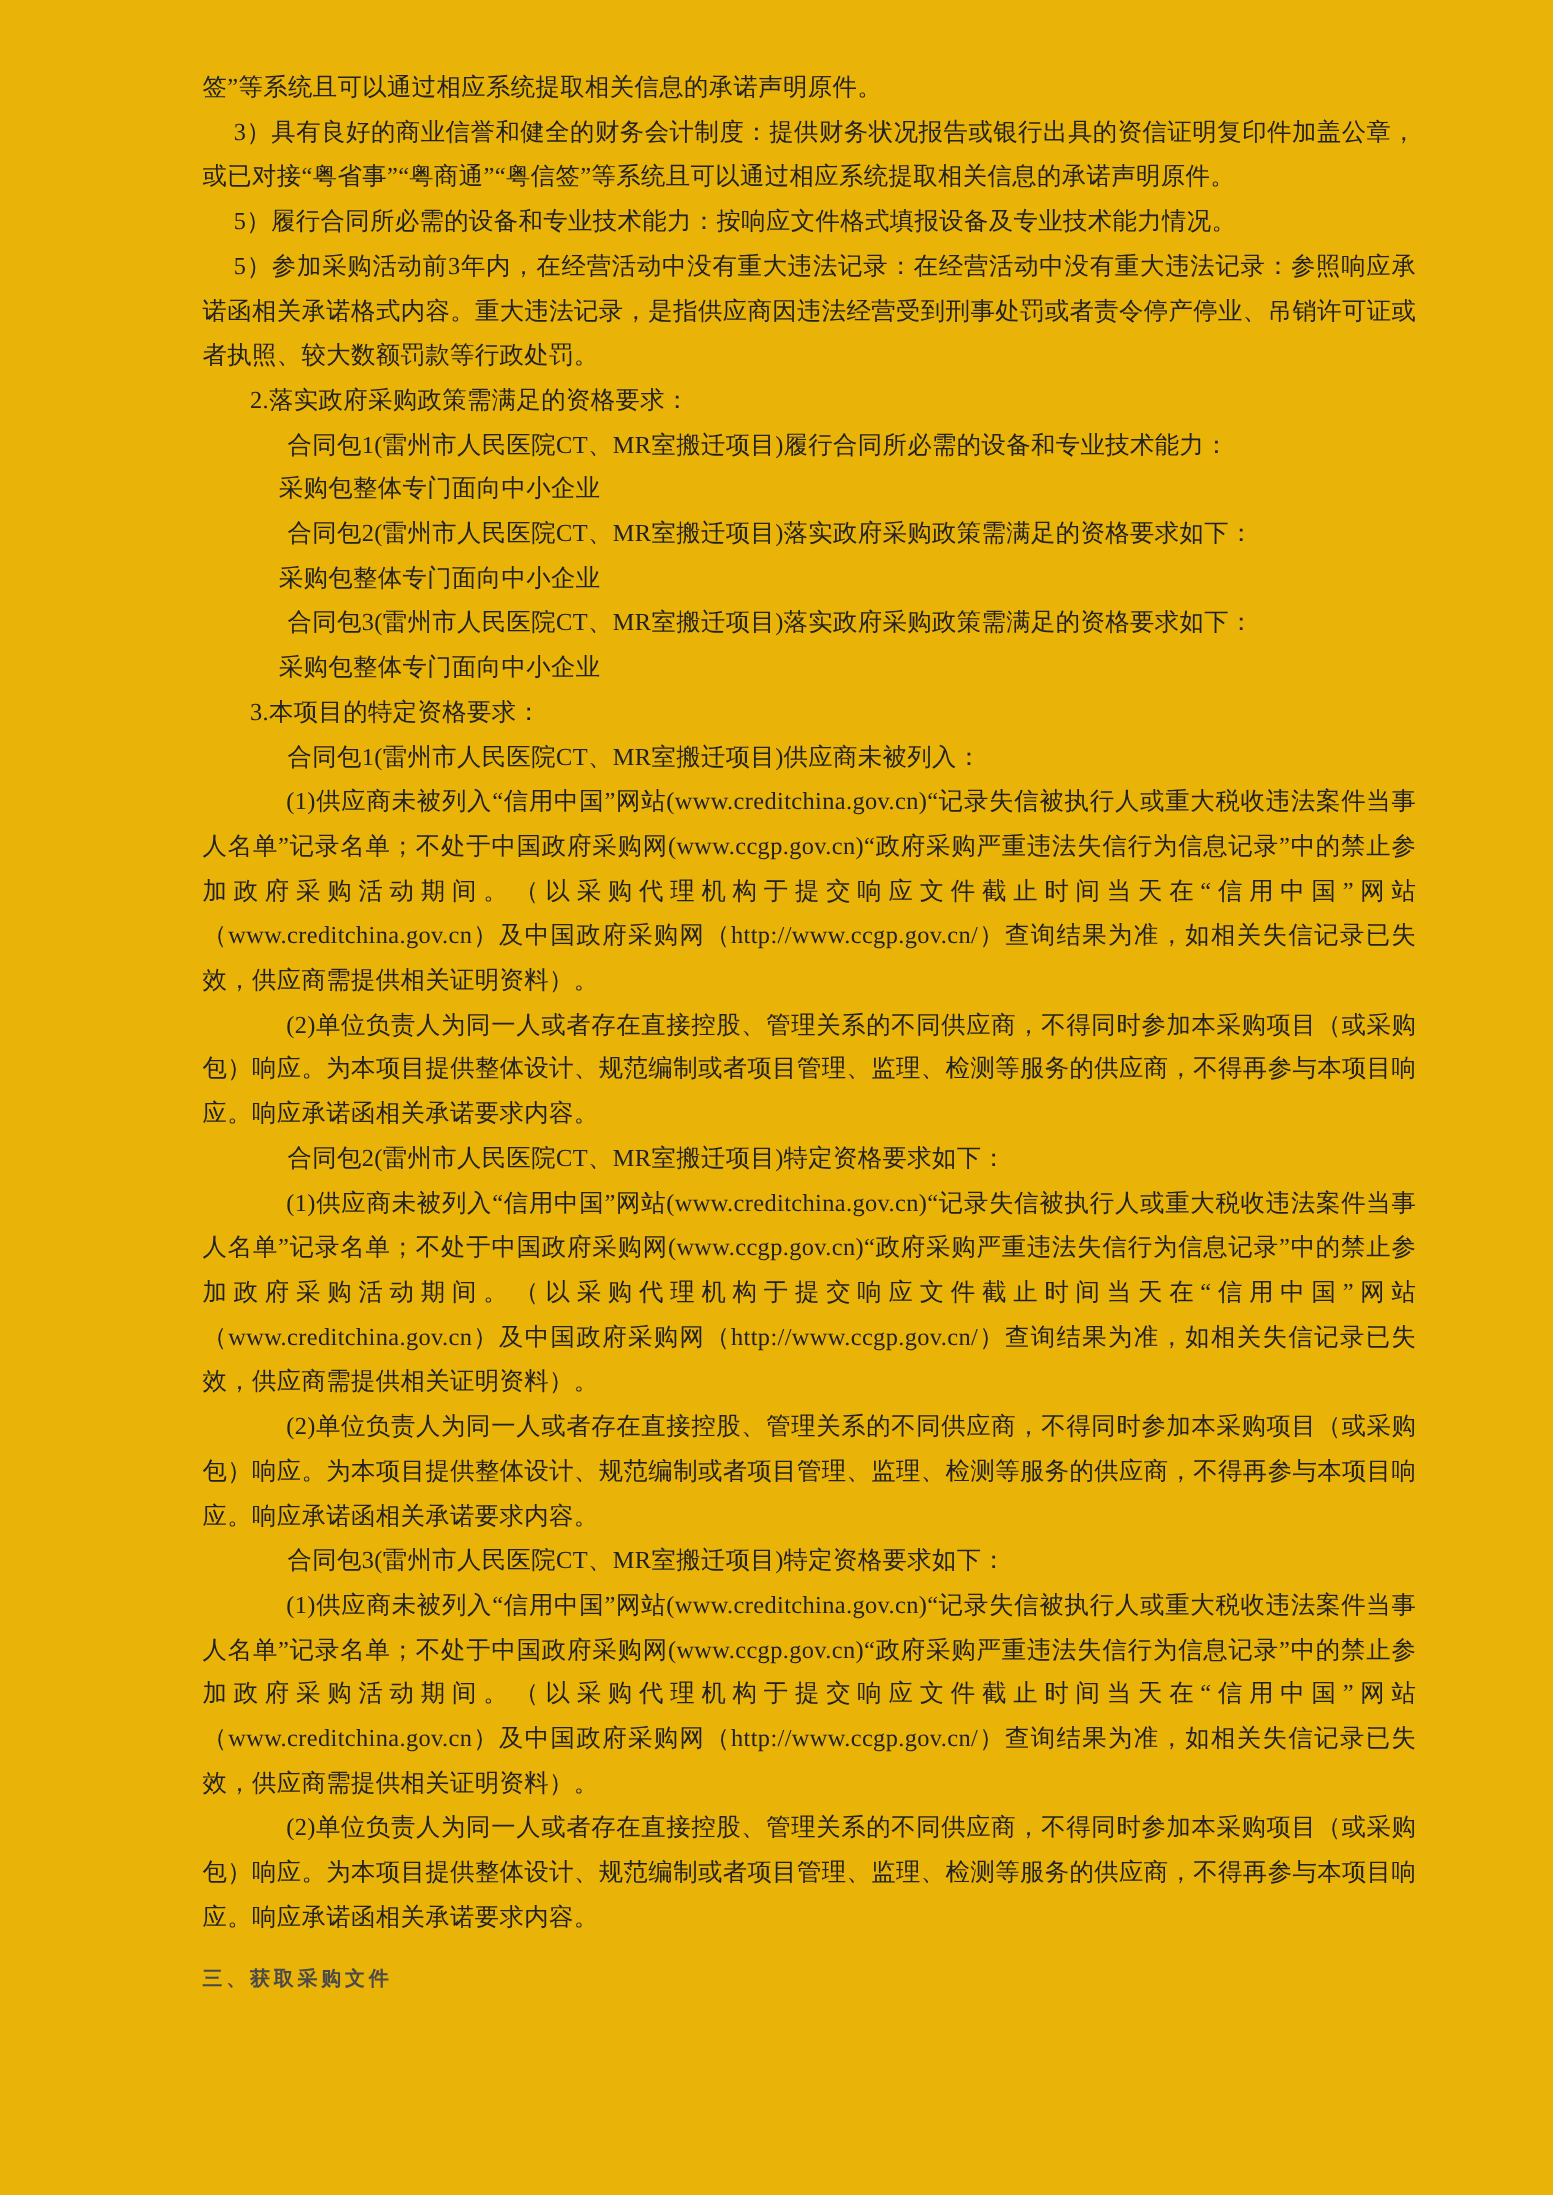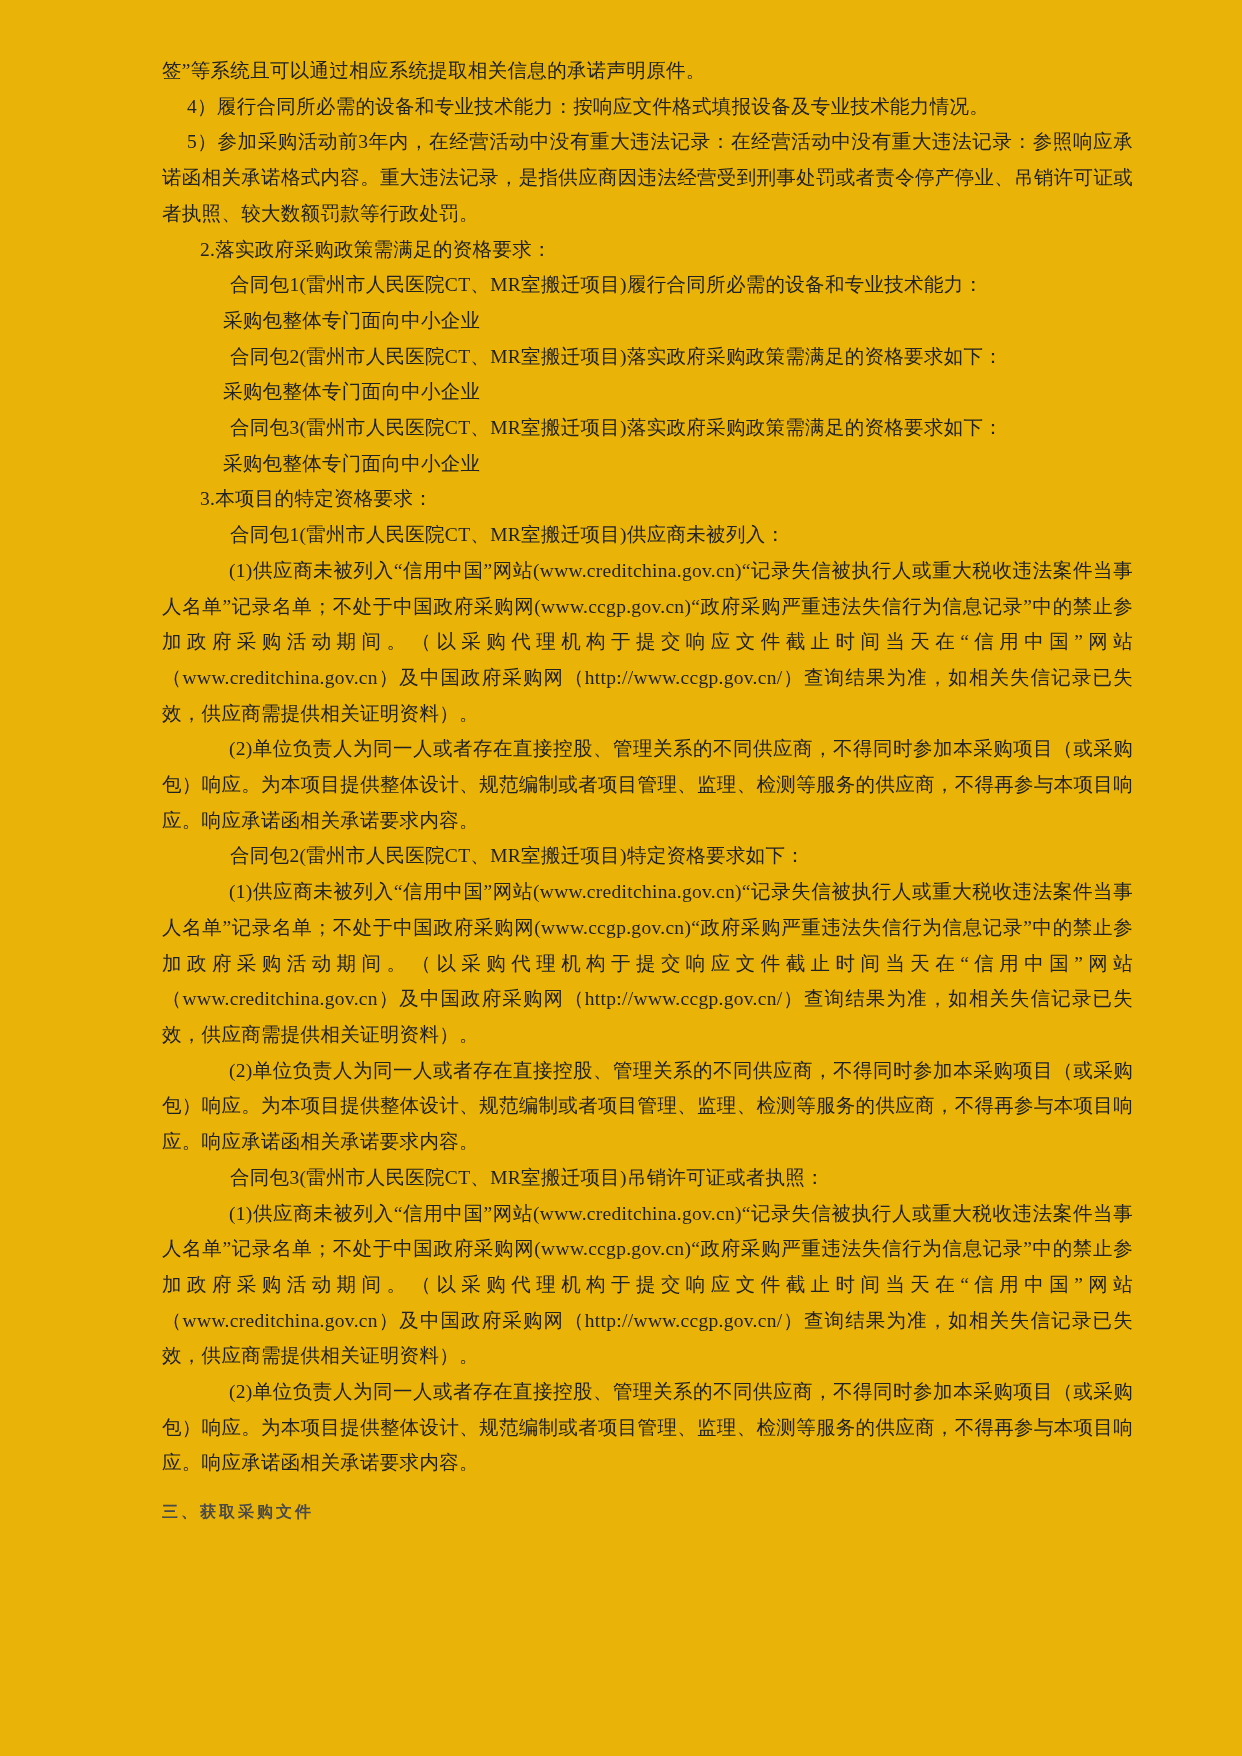--- a/index.html
+++ b/index.html
@@ -47,35 +47,36 @@
   }
   .footer-lines .para:first-child { margin-top: 3px; }
 </style>
 </head>
 <body>
 
 <div class="page">
   <div class="content">
     <div>
         <p class="para flush">签”等系统且可以通过相应系统提取相关信息的承诺声明原件。</p>
-        <p class="para num-sub">4）履行合同所必需的设备和专业技术能力：按响应文件格式填报设备及专业技术能力情况。</p>
+        <p class="para num-sub">3）具有良好的商业信誉和健全的财务会计制度：提供财务状况报告或银行出具的资信证明复印件加盖公章，或已对接“粤省事”“粤商通”“粤信签”等系统且可以通过相应系统提取相关信息的承诺声明原件。</p>
+        <p class="para num-sub">5）履行合同所必需的设备和专业技术能力：按响应文件格式填报设备及专业技术能力情况。</p>
         <p class="para num-sub">5）参加采购活动前3年内，在经营活动中没有重大违法记录：在经营活动中没有重大违法记录：参照响应承诺函相关承诺格式内容。重大违法记录，是指供应商因违法经营受到刑事处罚或者责令停产停业、吊销许可证或者执照、较大数额罚款等行政处罚。</p>
         <p class="para num-item">2.落实政府采购政策需满足的资格要求：</p>
         <p class="para package">合同包1(雷州市人民医院CT、MR室搬迁项目)履行合同所必需的设备和专业技术能力：</p>
         <p class="para package-note">采购包整体专门面向中小企业</p>
         <p class="para package">合同包2(雷州市人民医院CT、MR室搬迁项目)落实政府采购政策需满足的资格要求如下：</p>
         <p class="para package-note">采购包整体专门面向中小企业</p>
         <p class="para package">合同包3(雷州市人民医院CT、MR室搬迁项目)落实政府采购政策需满足的资格要求如下：</p>
         <p class="para package-note">采购包整体专门面向中小企业</p>
         <p class="para num-item">3.本项目的特定资格要求：</p>
         <p class="para package">合同包1(雷州市人民医院CT、MR室搬迁项目)供应商未被列入：</p>
         <p class="para clause">(1)供应商未被列入“信用中国”网站(www.creditchina.gov.cn)“记录失信被执行人或重大税收违法案件当事人名单”记录名单；不处于中国政府采购网(www.ccgp.gov.cn)“政府采购严重违法失信行为信息记录”中的禁止参加政府采购活动期间。（以采购代理机构于提交响应文件截止时间当天在“信用中国”网站（www.creditchina.gov.cn）及中国政府采购网（http://www.ccgp.gov.cn/）查询结果为准，如相关失信记录已失效，供应商需提供相关证明资料）。</p>
         <p class="para clause">(2)单位负责人为同一人或者存在直接控股、管理关系的不同供应商，不得同时参加本采购项目（或采购包）响应。为本项目提供整体设计、规范编制或者项目管理、监理、检测等服务的供应商，不得再参与本项目响应。响应承诺函相关承诺要求内容。</p>
         <p class="para package">合同包2(雷州市人民医院CT、MR室搬迁项目)特定资格要求如下：</p>
         <p class="para clause">(1)供应商未被列入“信用中国”网站(www.creditchina.gov.cn)“记录失信被执行人或重大税收违法案件当事人名单”记录名单；不处于中国政府采购网(www.ccgp.gov.cn)“政府采购严重违法失信行为信息记录”中的禁止参加政府采购活动期间。（以采购代理机构于提交响应文件截止时间当天在“信用中国”网站（www.creditchina.gov.cn）及中国政府采购网（http://www.ccgp.gov.cn/）查询结果为准，如相关失信记录已失效，供应商需提供相关证明资料）。</p>
         <p class="para clause">(2)单位负责人为同一人或者存在直接控股、管理关系的不同供应商，不得同时参加本采购项目（或采购包）响应。为本项目提供整体设计、规范编制或者项目管理、监理、检测等服务的供应商，不得再参与本项目响应。响应承诺函相关承诺要求内容。</p>
-        <p class="para package">合同包3(雷州市人民医院CT、MR室搬迁项目)吊销许可证或者执照：</p>
+        <p class="para package">合同包3(雷州市人民医院CT、MR室搬迁项目)特定资格要求如下：</p>
         <p class="para clause">(1)供应商未被列入“信用中国”网站(www.creditchina.gov.cn)“记录失信被执行人或重大税收违法案件当事人名单”记录名单；不处于中国政府采购网(www.ccgp.gov.cn)“政府采购严重违法失信行为信息记录”中的禁止参加政府采购活动期间。（以采购代理机构于提交响应文件截止时间当天在“信用中国”网站（www.creditchina.gov.cn）及中国政府采购网（http://www.ccgp.gov.cn/）查询结果为准，如相关失信记录已失效，供应商需提供相关证明资料）。</p>
         <p class="para clause">(2)单位负责人为同一人或者存在直接控股、管理关系的不同供应商，不得同时参加本采购项目（或采购包）响应。为本项目提供整体设计、规范编制或者项目管理、监理、检测等服务的供应商，不得再参与本项目响应。响应承诺函相关承诺要求内容。</p>
       </div>
     <h2 class="para section-heading">三、获取采购文件</h2>
   </div>
 </div>
 
 </body></html>

